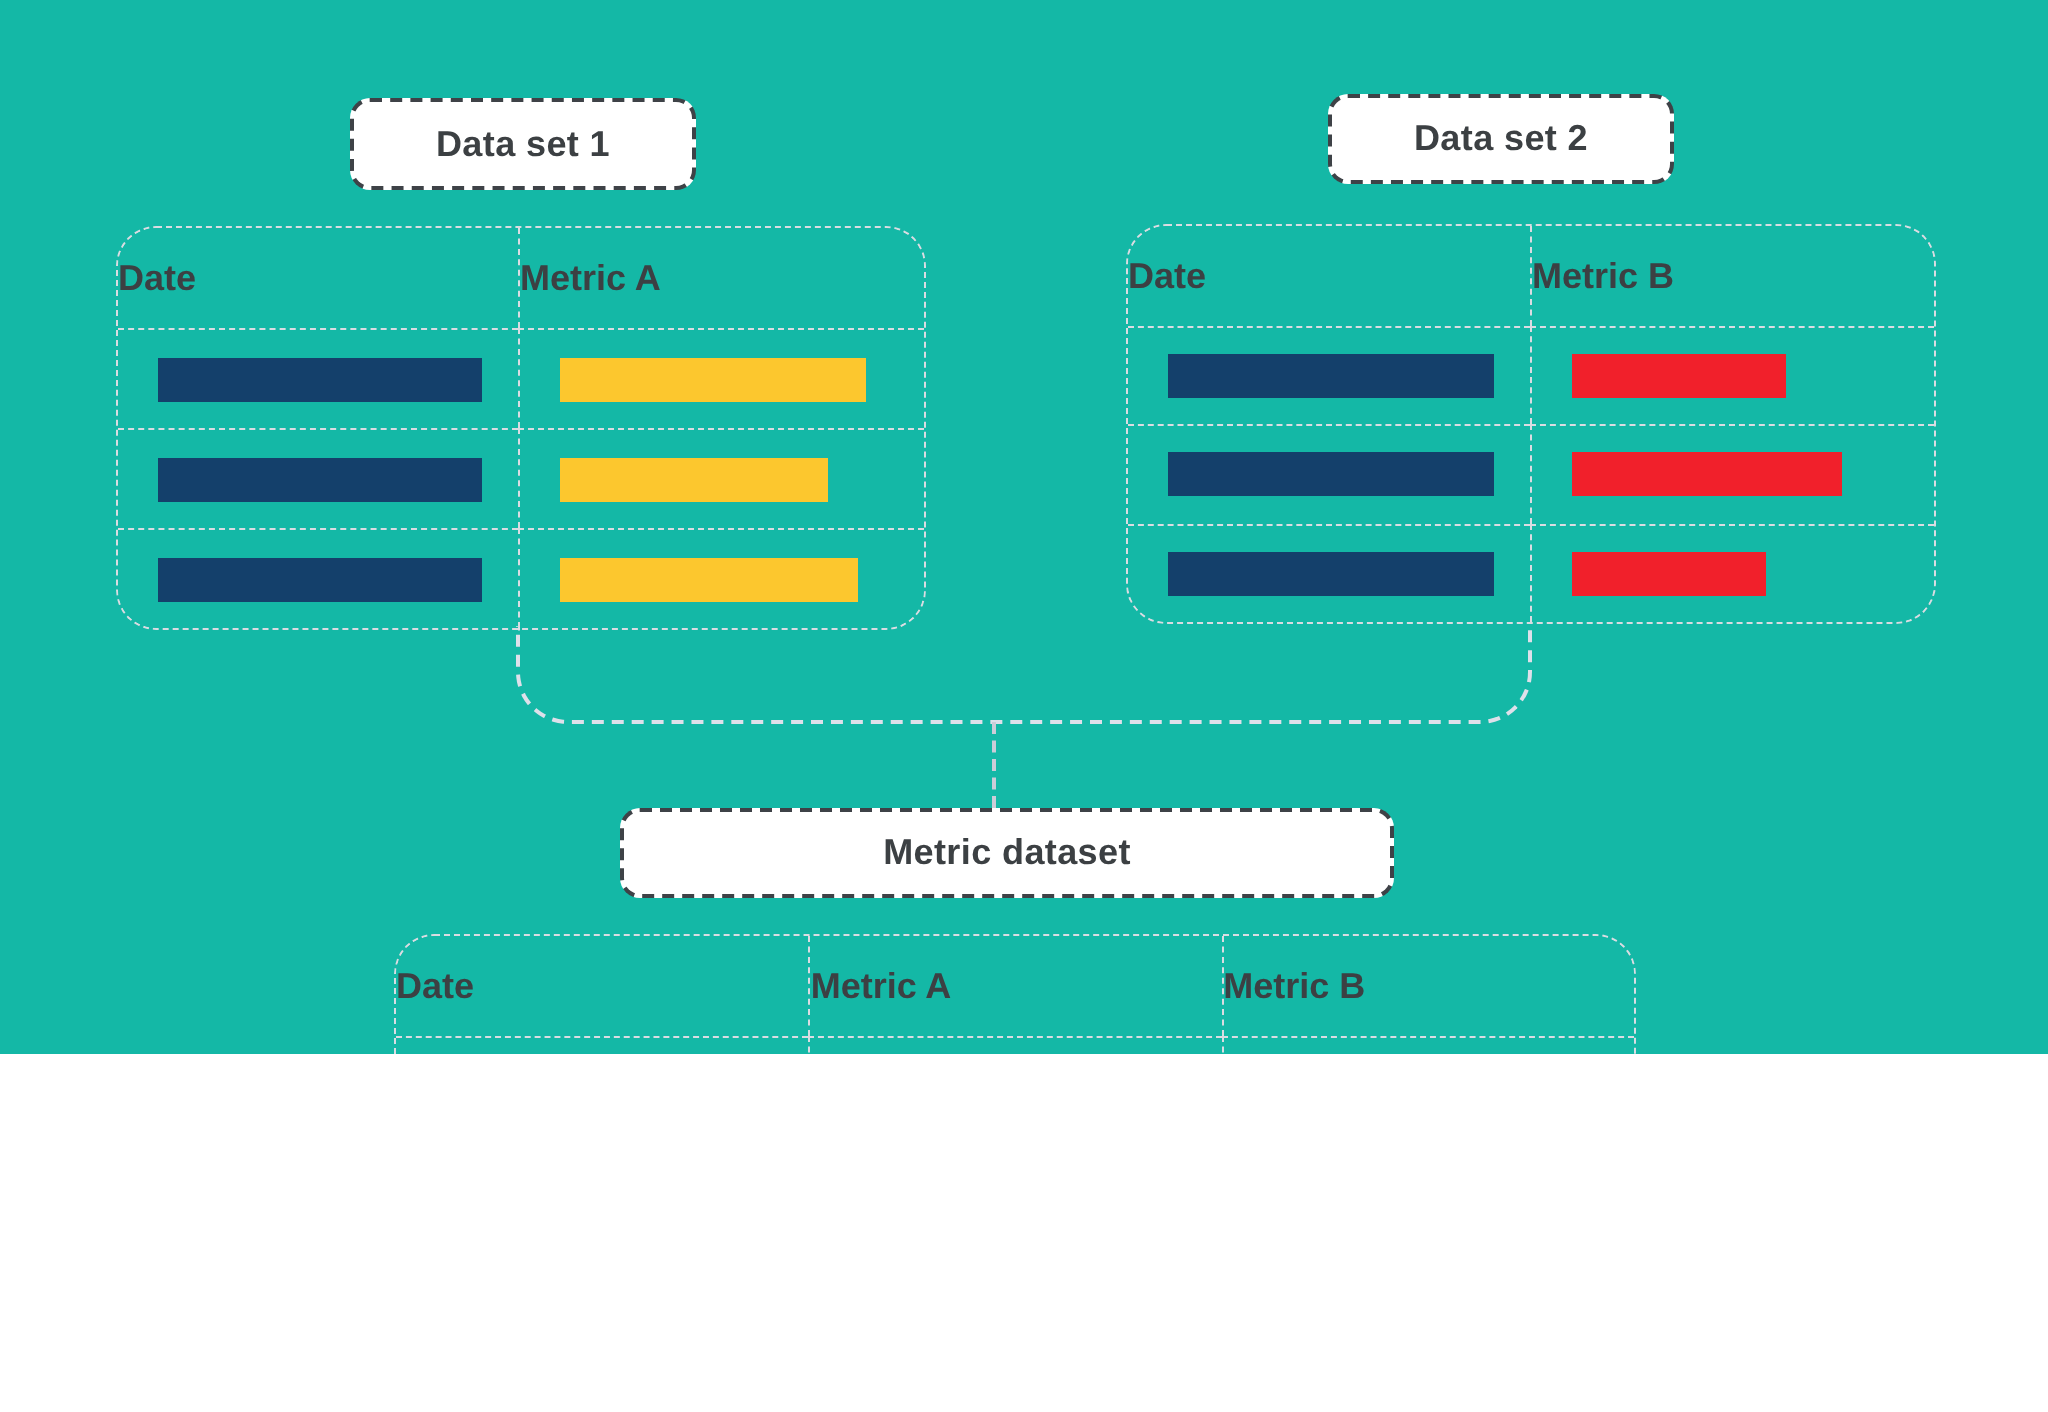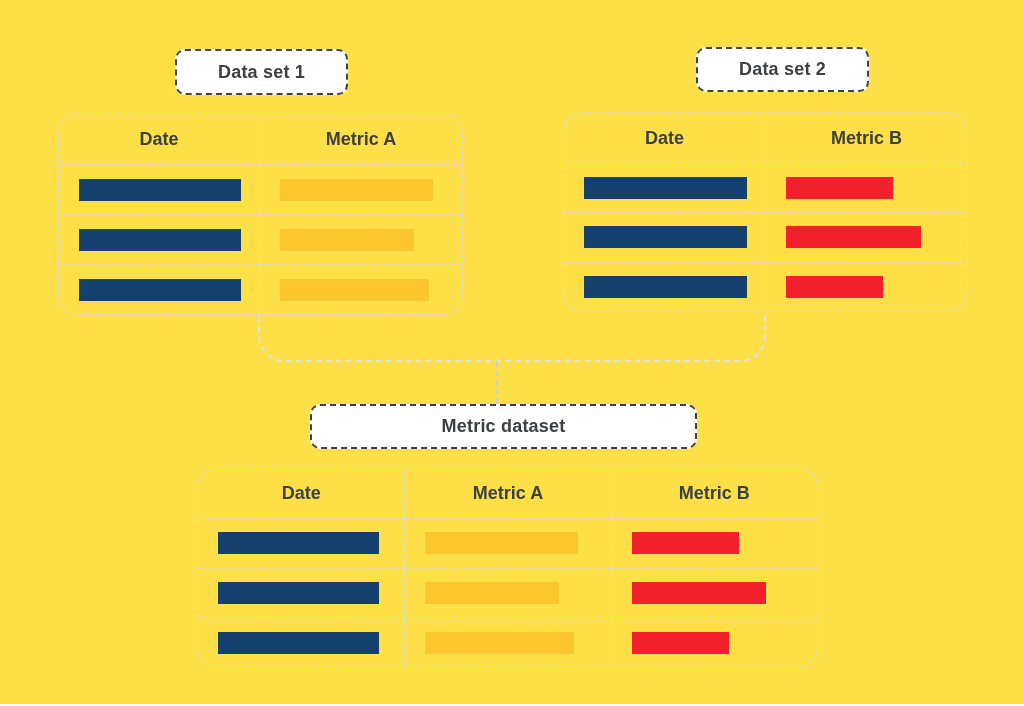--- a/index.html
+++ b/index.html
@@ -1,20 +1,20 @@
 <!DOCTYPE html>
 <html><head>
 <meta charset="utf-8">
 <style>
   html, body { margin: 0; padding: 0; background: #ffffff; }
   .canvas {
     position: relative;
     width: 1024px;
-    height: 704px;
-    background: #fde047;
+    height: 527px;
+    background: #14b8a6;
     font-family: "Liberation Sans", sans-serif;
     overflow: hidden;
   }
 
   
   .label-box {
     position: absolute;
     box-sizing: border-box;
     border: 2px dashed #3e4247;
     border-radius: 10px;
@@ -23,21 +23,21 @@
     align-items: center;
     justify-content: center;
   }
   .label-box span {
     font-size: 18px;
     font-weight: bold;
     color: #3c4043;
     letter-spacing: 0.2px;
   }
   .label-ds1 { left: 175px; top: 49px;  width: 173px; height: 46px; }
-  .label-ds2 { left: 696px; top: 47px;  width: 173px; height: 45px; }
+  .label-ds2 { left: 664px; top: 47px;  width: 173px; height: 45px; }
   .label-blend { left: 310px; top: 404px; width: 387px; height: 45px; }
 
   
   .dtable {
     position: absolute;
     box-sizing: border-box;
     border: 1.5px dashed #dadce2;
     border-radius: 20px;
     display: grid;
     grid-template-rows: 50px 1fr 1fr 1fr;
@@ -46,21 +46,21 @@
   .t-ds1 { left: 58px;  top: 113px; width: 405px; height: 202px; grid-template-columns: 200px 1fr; }
   .t-ds2 { left: 563px; top: 112px; width: 405px; height: 200px; grid-template-columns: 201px 1fr; }
   .t-blend { left: 197px; top: 467px; width: 621px; height: 201px; grid-template-columns: 1fr 1fr 1fr; }
 
   .cell {
     box-sizing: border-box;
     display: flex;
     align-items: center;
     min-width: 0;
   }
-  .cell.hdr { justify-content: center; }
+  .cell.hdr { }
   .cell.hdr span {
     font-size: 18px;
     font-weight: bold;
     color: #3c4043;
   }
   .cell.bar-cell { padding-left: 20px; }
 
   
   .cols2 .cell:nth-child(n+3)  { border-top: 1.5px dashed #dadce2; }
   .cols2 .cell:nth-child(2n)   { border-left: 1.5px dashed #dadce2; }

